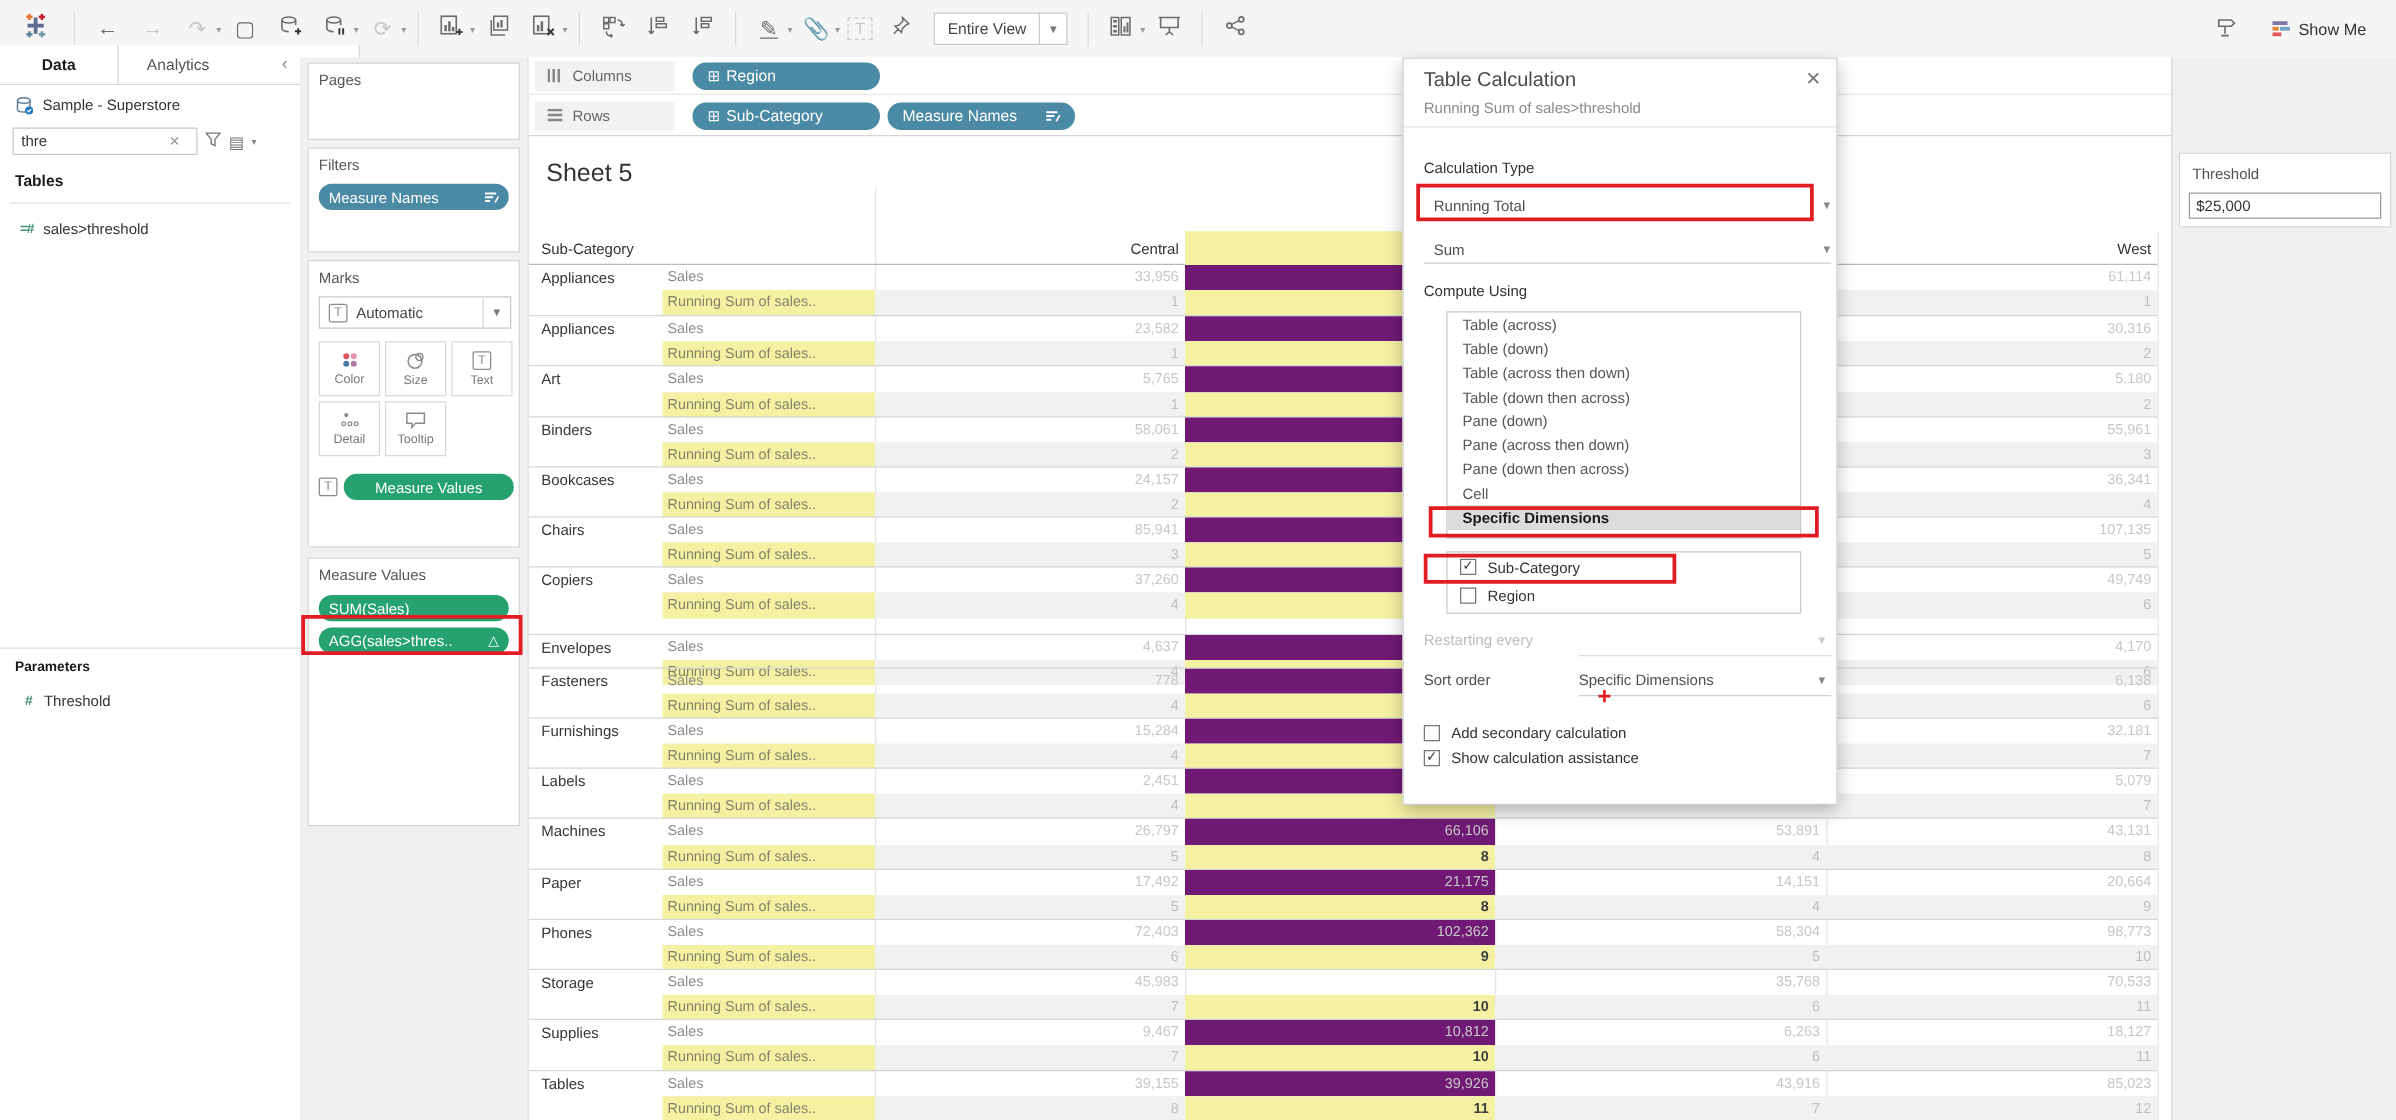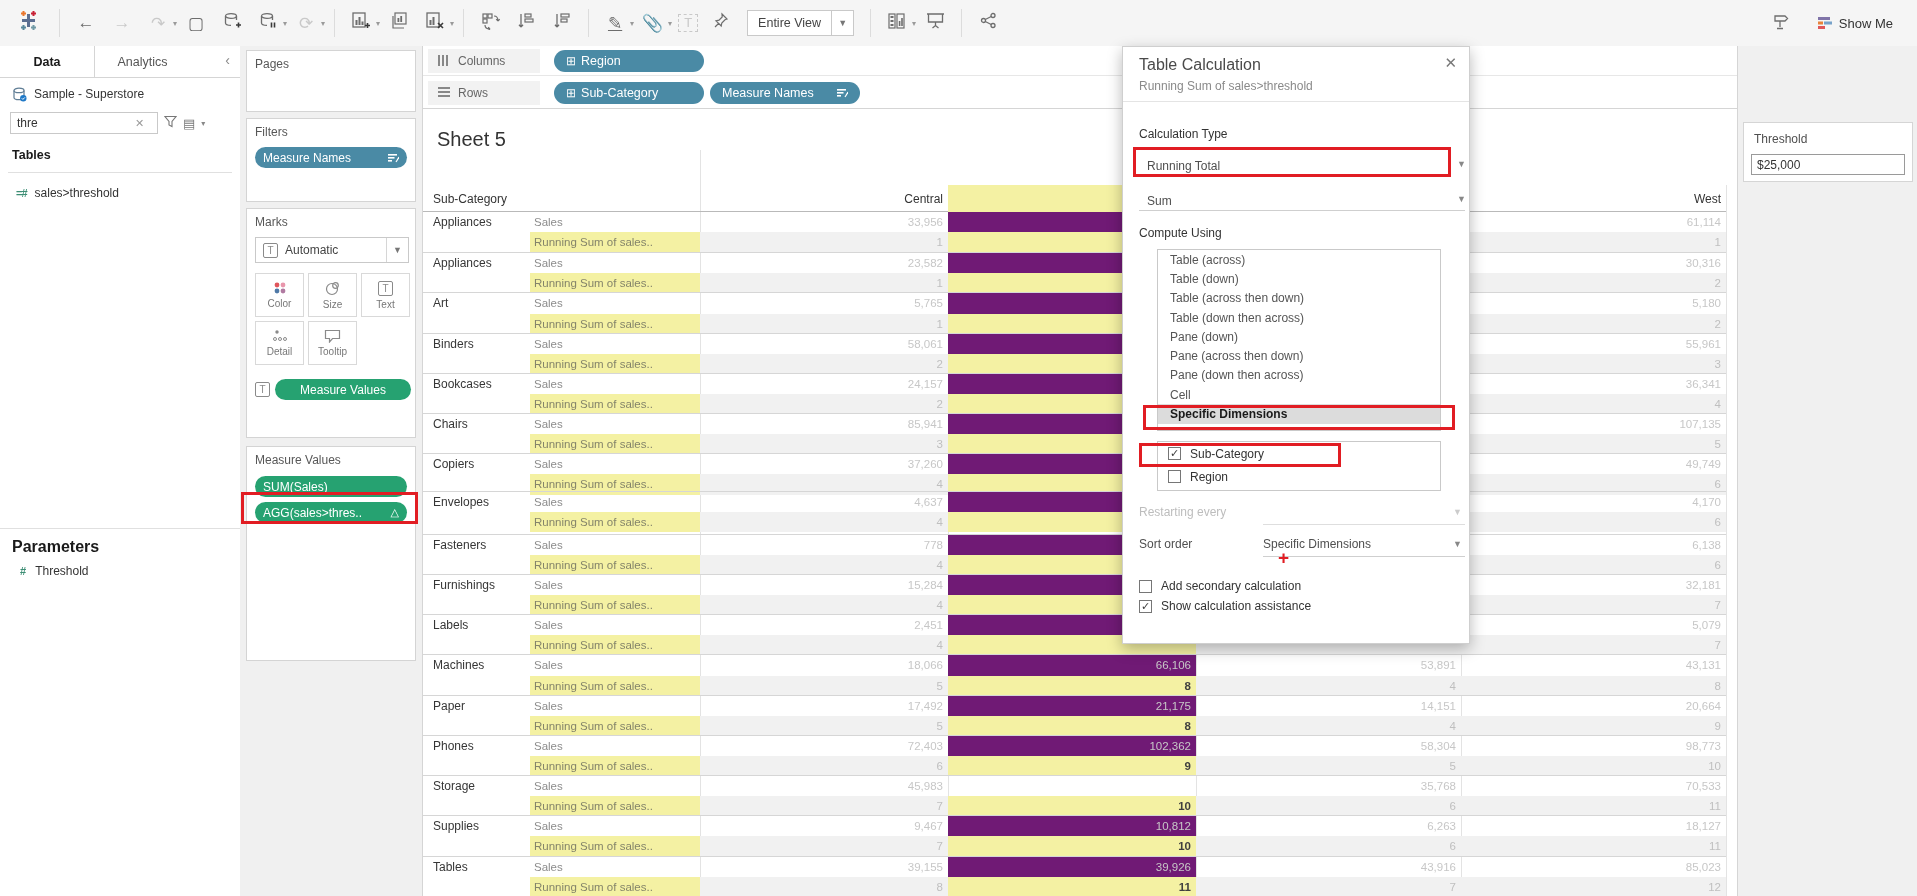--- a/index.html
+++ b/index.html
@@ -12,38 +12,38 @@
   .tb-ic.dis { color:#c9c9c9; }
   .tb-caret { color:#9a9a9a; font-size:8px; margin:0 1px 0 -3px; }
   .tb-sep { width:1px; height:28px; background:#dcdcdc; margin:0 8px; }
   #fit-select { display:flex; align-items:center; border:1px solid #c9c9c9; background:#fff; height:26px; margin:0 8px; }
   #fit-select .lbl { padding:0 10px; font-size:12.5px; color:#444; }
   #fit-select .car { border-left:1px solid #c9c9c9; width:22px; text-align:center; color:#777; font-size:9px; line-height:24px; }
   #toolbar-right { margin-left:auto; display:flex; align-items:center; gap:18px; padding-right:14px; }
   #show-me { display:flex; align-items:center; gap:6px; font-size:13px; color:#333; cursor:pointer; }
 
   
-  #left-pane { left:0; top:46px; width:288px; height:850px; background:#fff; border-right:1px solid #d5d5d5; }
+  #left-pane { left:0; top:36px; width:288px; height:850px; background:#fff; border-right:1px solid #d5d5d5; }
   #pane-tabs { left:0; top:0; width:240px; height:32px; border-bottom:1px solid #d5d5d5; display:flex; }
   .ptab { width:95px; display:flex; align-items:center; justify-content:center; font-size:12.5px; cursor:pointer; }
   .ptab.active { font-weight:bold; color:#1a1a1a; border-right:1px solid #d5d5d5; }
   .ptab.inactive { color:#555; }
   #pane-collapse { margin-left:auto; color:#888; font-size:14px; padding:6px 10px; cursor:pointer; }
   #ds-row { left:0; top:36px; width:240px; height:24px; display:flex; align-items:center; gap:7px; padding-left:12px; font-size:12px; color:#333; }
   #search-row { left:0; top:64px; width:240px; height:26px; display:flex; align-items:center; padding-left:10px; gap:6px; }
   #search-box { width:148px; height:22px; border:1px solid #c9c9c9; display:flex; align-items:center; padding:0 6px; }
   #search-box input { border:none; outline:none; width:118px; font-size:12px; color:#333; font-family:inherit; background:transparent; }
   #search-box .clear { color:#9a9a9a; font-size:11px; cursor:pointer; }
   .mini-ic { color:#777; font-size:13px; cursor:pointer; }
   #tables-label { left:12px; top:102px; font-size:12.5px; font-weight:bold; color:#1a1a1a; }
   .hdiv { background:#e0e0e0; height:1px; }
   #field-row { left:0; top:136px; width:240px; height:22px; display:flex; align-items:center; gap:8px; padding-left:16px; cursor:pointer; }
   .calc-ic { color:#3d8e75; font-size:11px; font-weight:bold; letter-spacing:-1px; }
   #field-row .fname { font-size:12px; color:#333; }
-  #params-label { left:12px; top:492px; font-size:16px; font-weight:bold; color:#1a1a1a; }
+  #params-label { left:12px; top:492px; font-size:11px; font-weight:bold; color:#1a1a1a; }
   #param-row { left:0; top:514px; width:240px; height:22px; display:flex; align-items:center; gap:10px; padding-left:20px; cursor:pointer; }
   #param-row .fname { font-size:12px; color:#333; }
 
   
   #shelf-col { left:240px; top:46px; width:183px; height:850px; background:#f0f0f0; border-right:1px solid #d5d5d5; }
   .card { position:absolute; left:6px; width:170px; background:#fff; border:1px solid #d4d4d4; }
   .card .clabel { font-size:12px; color:#575757; padding:6px 0 0 8px; }
   .pill { height:21px; border-radius:11px; color:#fff; font-size:12px; display:flex; align-items:center; padding:0 8px; cursor:pointer; white-space:nowrap; }
   .pill.blue { background:#4a8aa5; }
   .pill.green { background:#26a271; }
@@ -578,21 +578,21 @@
           </div>
           <div class="subline"></div>
           <div class="mrow" style="top: 20.11px;">
             <div class="cell cmeas hl">Running Sum of sales..</div>
             <div class="cell cval rs" style="left: 277px; width: 248px;">4</div>
             <div class="cell cval rs hl" style="left: 525px; width: 248px;"></div>
             <div class="cell cval rs" style="left: 773px; width: 265px;"></div>
             <div class="cell cval rs" style="left: 1038px; width: 265px;">6</div>
           </div>
         </div>
-        <div class="rowgrp" style="top: 445px; height: 40.22px;">
+        <div class="rowgrp" style="top: 461px; height: 40.22px;">
           <div class="mrow" style="top: 0px;">
             <div class="cell cname">Envelopes</div>
             <div class="cell cmeas">Sales</div>
             <div class="cell cval sales" style="left: 277px; width: 248px;">4,637</div>
             <div class="cell cval sales hl-east" style="left: 525px; width: 248px;"></div>
             <div class="cell cval sales" style="left: 773px; width: 265px;"></div>
             <div class="cell cval sales" style="left: 1038px; width: 265px;">4,170</div>
           </div>
           <div class="subline"></div>
           <div class="mrow" style="top: 20.11px;">
@@ -654,21 +654,21 @@
             <div class="cell cval rs" style="left: 277px; width: 248px;">4</div>
             <div class="cell cval rs hl" style="left: 525px; width: 248px;"></div>
             <div class="cell cval rs" style="left: 773px; width: 265px;"></div>
             <div class="cell cval rs" style="left: 1038px; width: 265px;">7</div>
           </div>
         </div>
         <div class="rowgrp" style="top: 608.42px; height: 36px;">
           <div class="mrow" style="top: 0px;">
             <div class="cell cname">Machines</div>
             <div class="cell cmeas">Sales</div>
-            <div class="cell cval sales" style="left: 277px; width: 248px;">18,066</div>
+            <div class="cell cval sales" style="left: 277px; width: 248px;">26,797</div>
             <div class="cell cval sales hl-east" style="left: 525px; width: 248px;">66,106</div>
             <div class="cell cval sales" style="left: 773px; width: 265px;">53,891</div>
             <div class="cell cval sales" style="left: 1038px; width: 265px;">43,131</div>
           </div>
           <div class="subline"></div>
           <div class="mrow" style="top: 20.11px;">
             <div class="cell cmeas hl">Running Sum of sales..</div>
             <div class="cell cval rs" style="left: 277px; width: 248px;">5</div>
             <div class="cell cval rs hl" style="left: 525px; width: 248px;">8</div>
             <div class="cell cval rs" style="left: 773px; width: 265px;">4</div>

